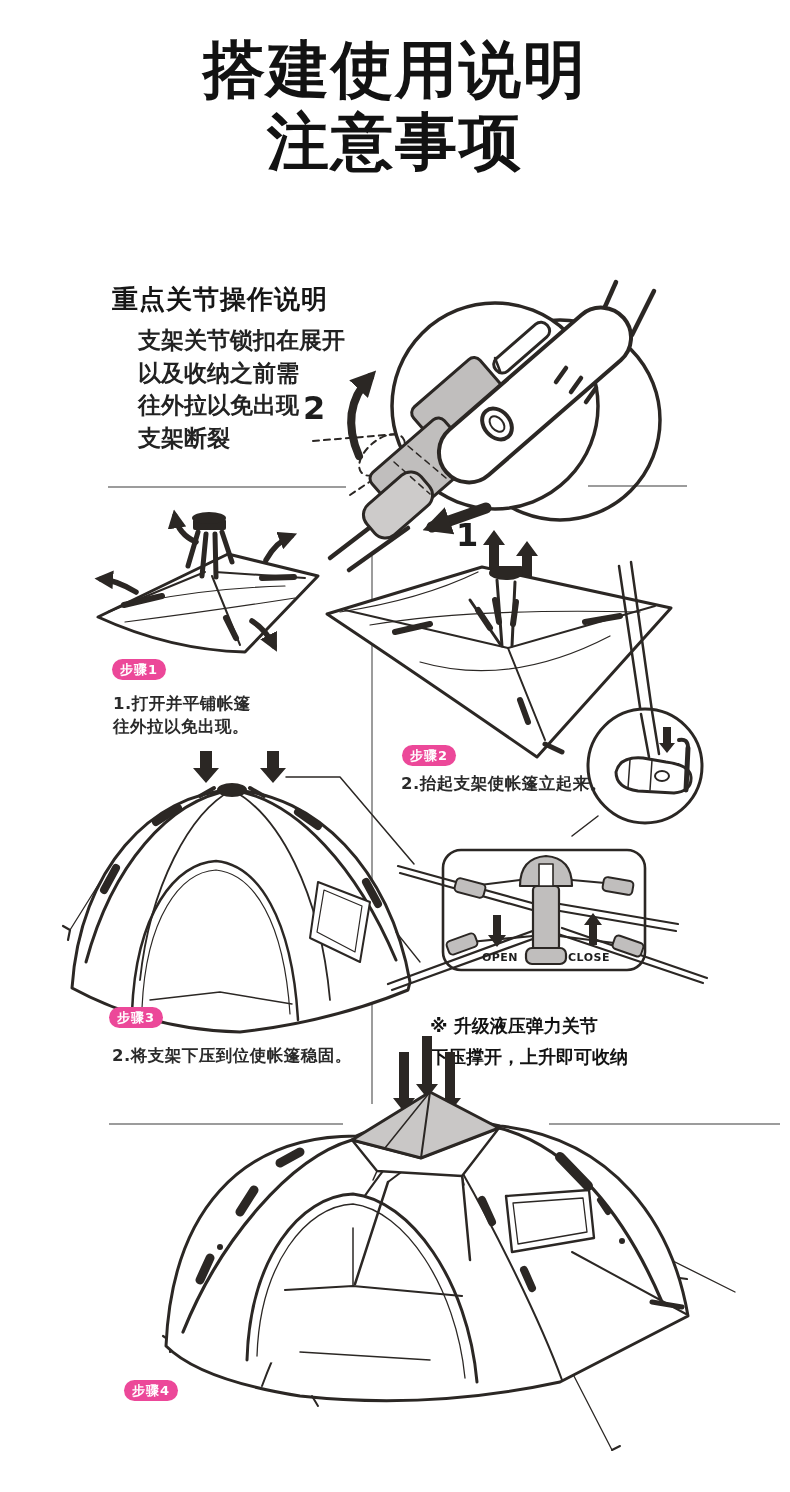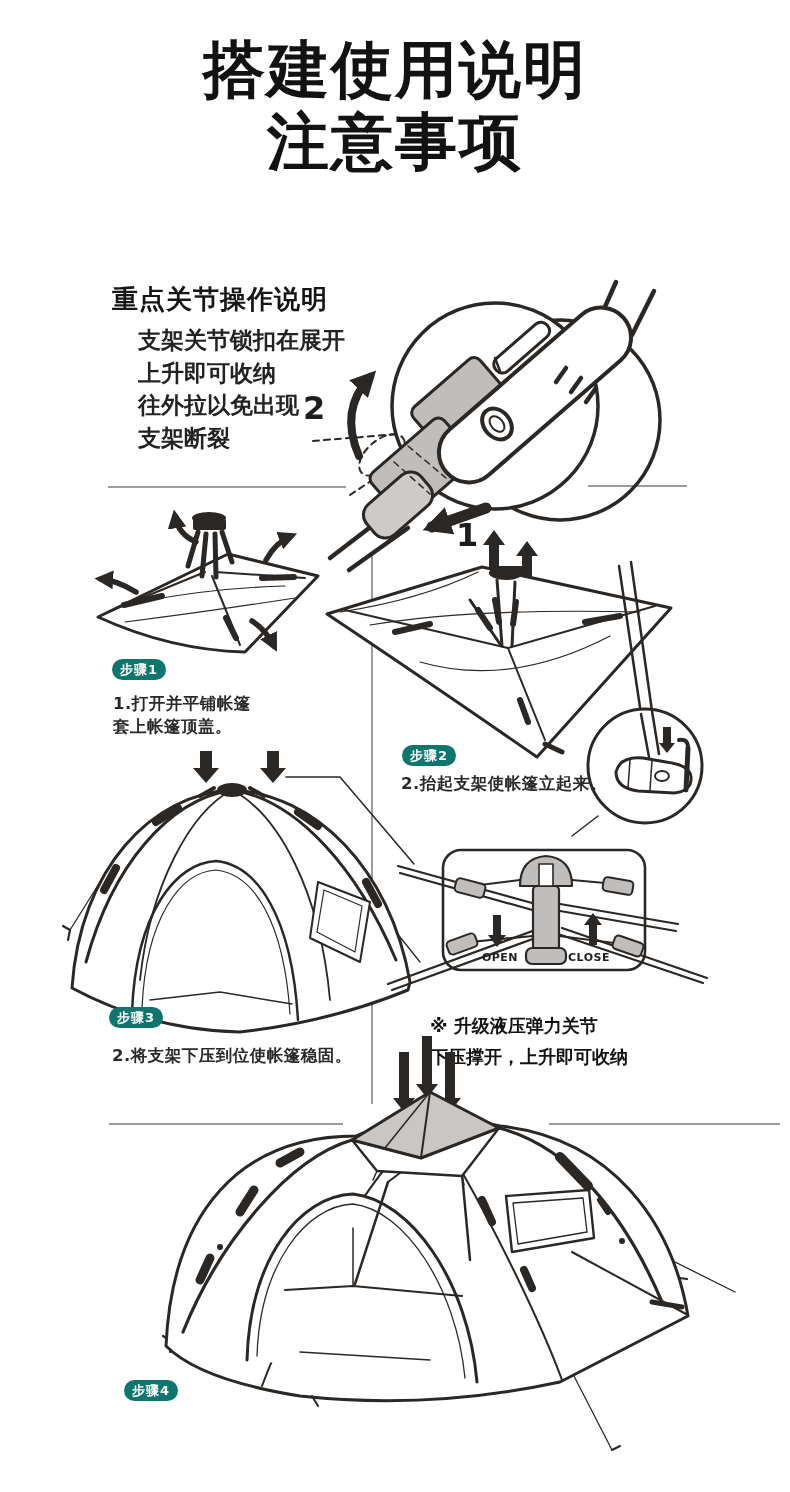--- a/index.html
+++ b/index.html
@@ -8,21 +8,21 @@
     font-family:"DejaVu Sans","Liberation Sans",sans-serif;color:#1c1c1c;overflow:hidden;
   }
   .abs{position:absolute;}
   .title{
     left:0;top:34px;width:790px;text-align:center;
     font-size:62px;line-height:72px;font-weight:900;color:#121212;letter-spacing:2px;
   }
   .sec-heading{left:112px;top:282px;font-size:26px;font-weight:800;color:#161616;letter-spacing:1px;}
   .sec-body{left:112px;top:324px;font-size:23px;font-weight:600;line-height:32.5px;color:#222222;margin-left:26px;}
   .badge{
-    background:#0f766e;color:#ffffff;border-radius:11px;
+    background:#ec4899;color:#ffffff;border-radius:11px;
     font-size:13px;font-weight:700;line-height:17px;padding:2px 8px;letter-spacing:1px;
     display:inline-block;
   }
   .cap{font-size:16.5px;font-weight:600;line-height:23px;color:#2a2a2a;letter-spacing:0.5px;}
   .note{
     left:430px;top:1010px;width:320px;text-align:left;
     font-size:18px;font-weight:700;line-height:31px;color:#121212;
   }
   .hdiv{position:absolute;height:2px;background:#9c9c9c;}
   .vdiv{position:absolute;width:2px;background:#9c9c9c;}
@@ -43,21 +43,21 @@
 <div class="page">
 
   <div class="abs title">
     <div>搭建使用说明</div>
     <div>注意事项</div>
   </div>
 
   <div class="abs sec-heading">重点关节操作说明</div>
   <div class="abs sec-body">
     <div>支架关节锁扣在展开</div>
-    <div>上升即可收纳</div>
+    <div>以及收纳之前需</div>
     <div>往外拉以免出现</div>
     <div>支架断裂</div>
   </div>
 
   <div class="hdiv" style="left:108px;top:486px;width:238px;"></div>
   <div class="hdiv" style="left:588px;top:485px;width:99px;"></div>
   <div class="vdiv" style="left:371px;top:556px;height:548px;"></div>
   <div class="hdiv" style="left:109px;top:1123px;width:234px;"></div>
   <div class="hdiv" style="left:549px;top:1123px;width:231px;"></div>
 
@@ -344,21 +344,21 @@
   </div>
   <div class="abs" style="left:109px;top:1007px;">
     <span class="badge">步骤3</span>
   </div>
   <div class="abs" style="left:124px;top:1380px;">
     <span class="badge">步骤4</span>
   </div>
 
   <div class="abs cap" style="left:113px;top:692px;">
     <div>1.打开并平铺帐篷</div>
-    <div>套上帐篷顶盖。</div>
+    <div>往外拉以免出现。</div>
   </div>
   <div class="abs cap" style="left:401px;top:772px;">
     <div>2.抬起支架使帐篷立起来。</div>
   </div>
   <div class="abs cap" style="left:112px;top:1044px;">
     <div>2.将支架下压到位使帐篷稳固。</div>
   </div>
 
 </div>
 

